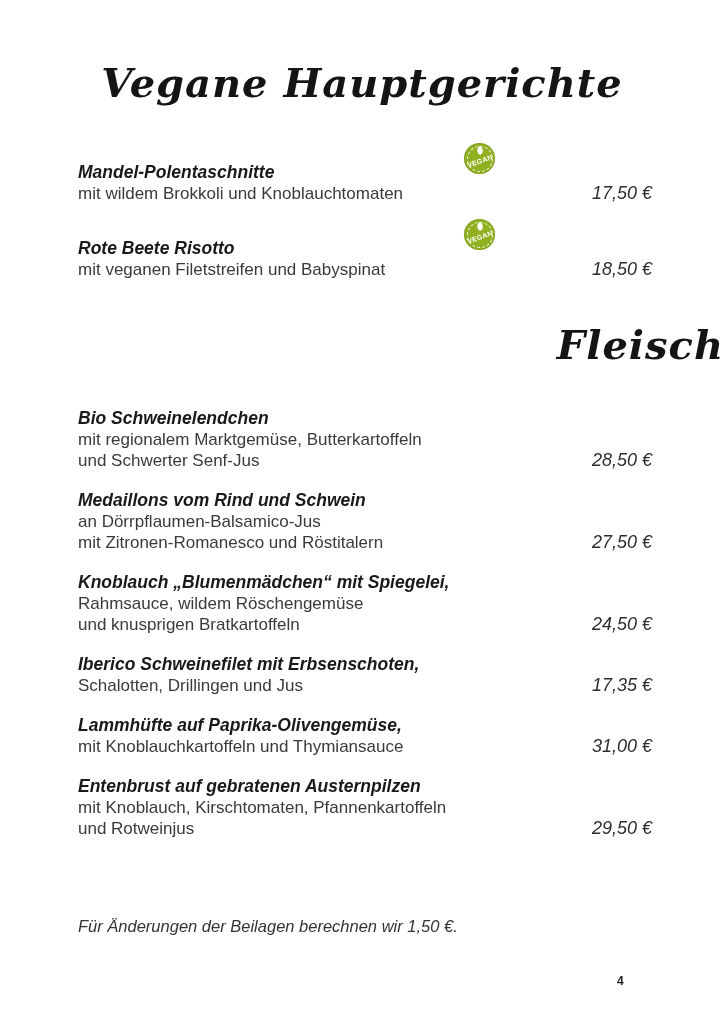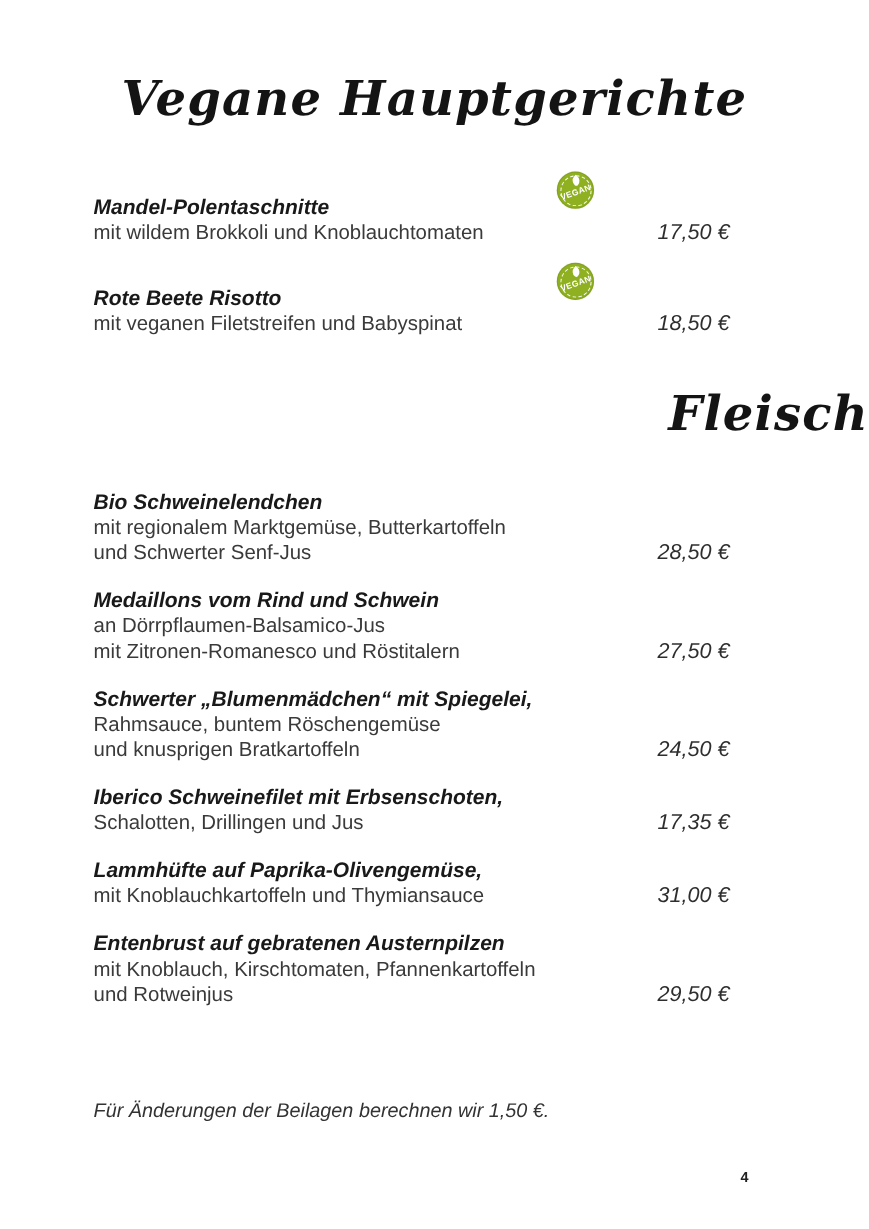--- a/index.html
+++ b/index.html
@@ -22,21 +22,21 @@
     line-height: 50px;
     text-align: center;
     color: #141414;
     letter-spacing: 1px;
   }
   #heading-vegan { padding-top: 58px; }
   #heading-fleisch { margin-top: 40px; text-align: right; }
 
   .items {
     padding-left: 78px;
-    padding-right: 116px; 
+    padding-right: 72px; 
   }
   .vegan-items   { margin-top: 54px; }
   .fleisch-items { margin-top: 38px; }
 
   .item { position: relative; }
   .vegan-items   .item { margin-bottom: 34px; }
   .fleisch-items .item { margin-bottom: 19px; }
 
   .item-name {
     display: block;
@@ -173,24 +173,24 @@
     <div class="desc-lines">
           <div class="desc-line">an Dörrpflaumen-Balsamico-Jus</div>
         </div>
     <div class="last-line">
       <span class="desc-last">mit Zitronen-Romanesco und Röstitalern</span>
       <span class="price">27,50 €</span>
     </div>
   </div>
 
   <div class="item">
-    <span class="item-name">Schwerter „Blumenmädchen“ mit Spiegelei,</span>
-
-    <div class="desc-lines">
-          <div class="desc-line">Rahmsauce, buntem Röschengemüse</div>
+    <span class="item-name">Knoblauch „Blumenmädchen“ mit Spiegelei,</span>
+
+    <div class="desc-lines">
+          <div class="desc-line">Rahmsauce, wildem Röschengemüse</div>
         </div>
     <div class="last-line">
       <span class="desc-last">und knusprigen Bratkartoffeln</span>
       <span class="price">24,50 €</span>
     </div>
   </div>
 
   <div class="item">
     <span class="item-name">Iberico Schweinefilet mit Erbsenschoten,</span>
 

